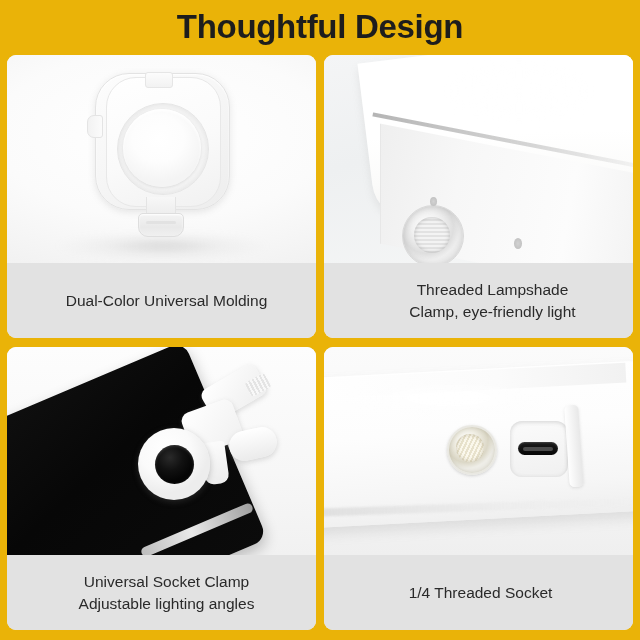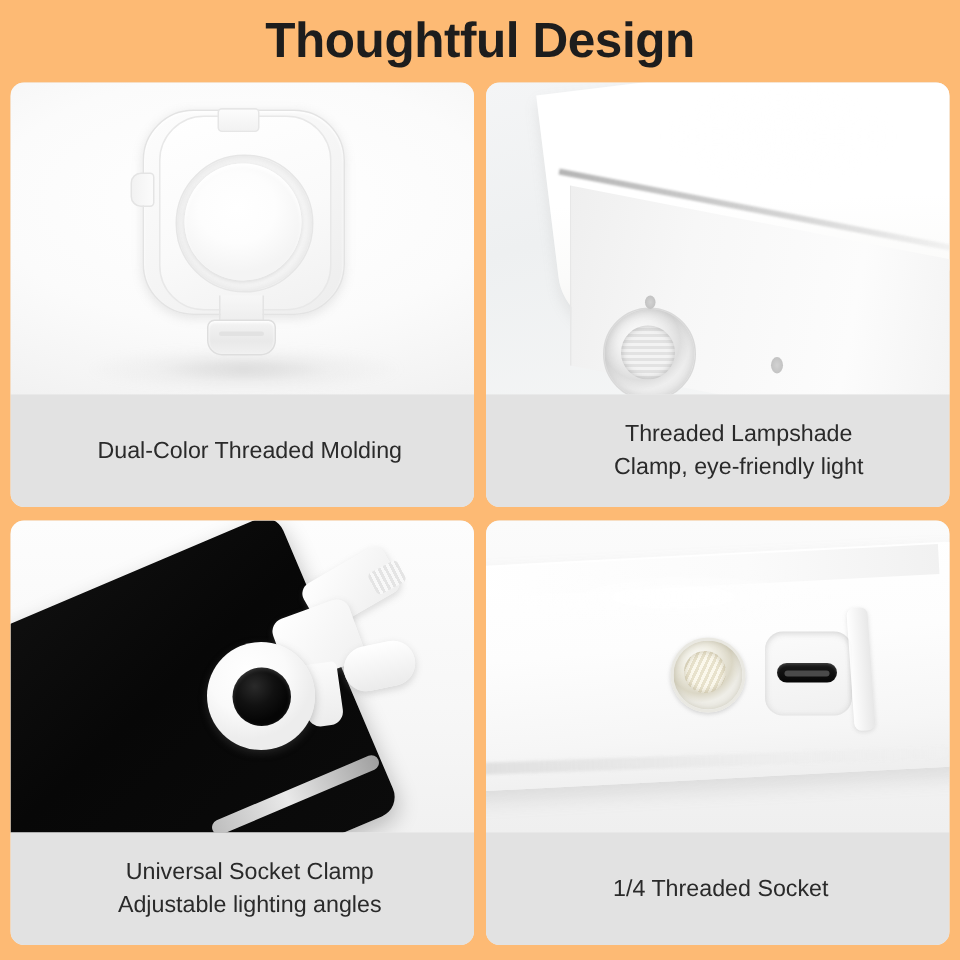--- a/index.html
+++ b/index.html
@@ -11,21 +11,21 @@
     height: 640px;
     background: #ffffff;
     font-family: "Liberation Sans", sans-serif;
     overflow: hidden;
   }
 
   .page {
     position: relative;
     width: 640px;
     height: 640px;
-    background: #fdba74;
+    background: #eab308;
   }
 
   
   .page-title {
     position: absolute;
     left: 0;
     top: 5px;
     width: 640px;
     text-align: center;
     font-size: 33px;
@@ -432,21 +432,21 @@
         <div class="p1-body"></div>
         <div class="p1-bezel"></div>
         <div class="p1-hinge-top"></div>
         <div class="p1-btn"></div>
         <div class="p1-lens-ring"></div>
         <div class="p1-lens"></div>
         <div class="p1-clamp-neck"></div>
         <div class="p1-clamp"></div>
       </div>
       <div class="card-caption">
-        <div class="caption-line">Dual-Color Threaded Molding</div>
+        <div class="caption-line">Dual-Color Universal Molding</div>
       </div>
     </div>
 
     <div class="card r0 c1">
       <div class="card-photo p2">
         <div class="p2-shade"></div>
         <div class="p2-base"></div>
         <div class="p2-seam"></div>
         <div class="p2-socket"></div>
         <div class="p2-hole-a"></div>

